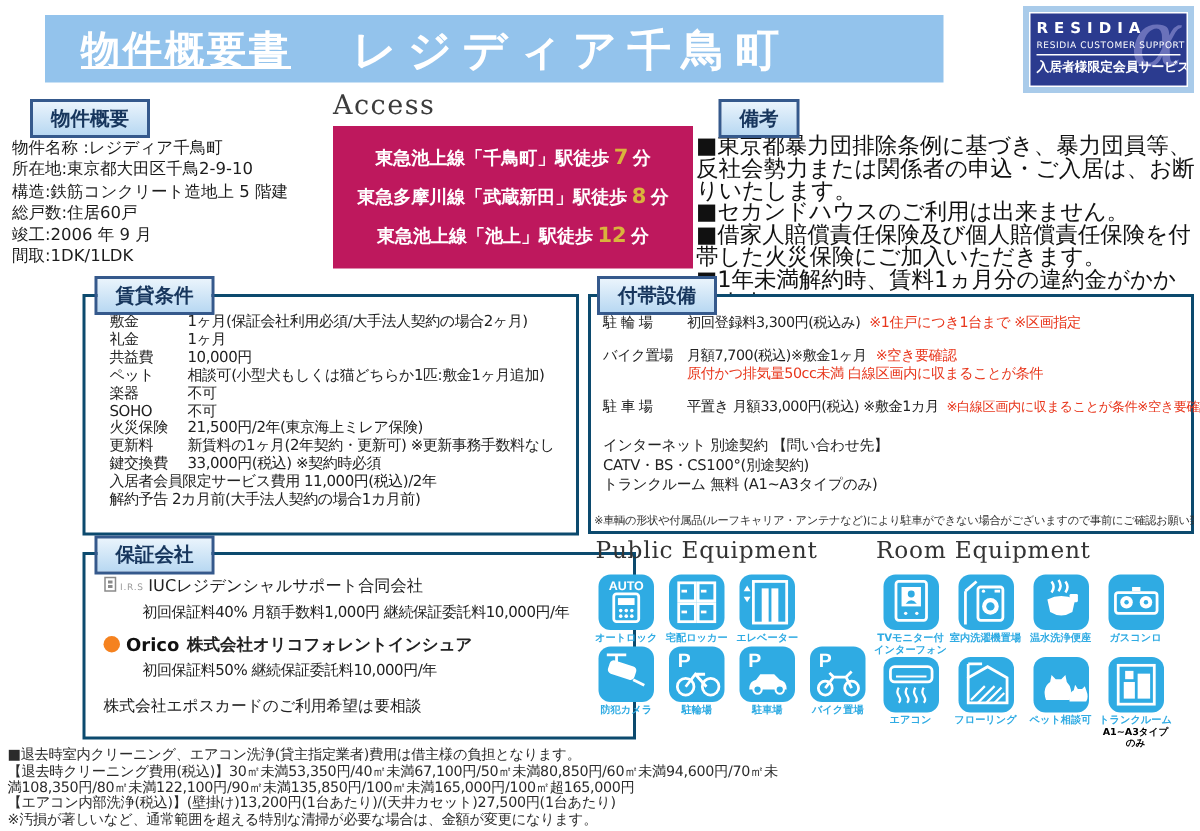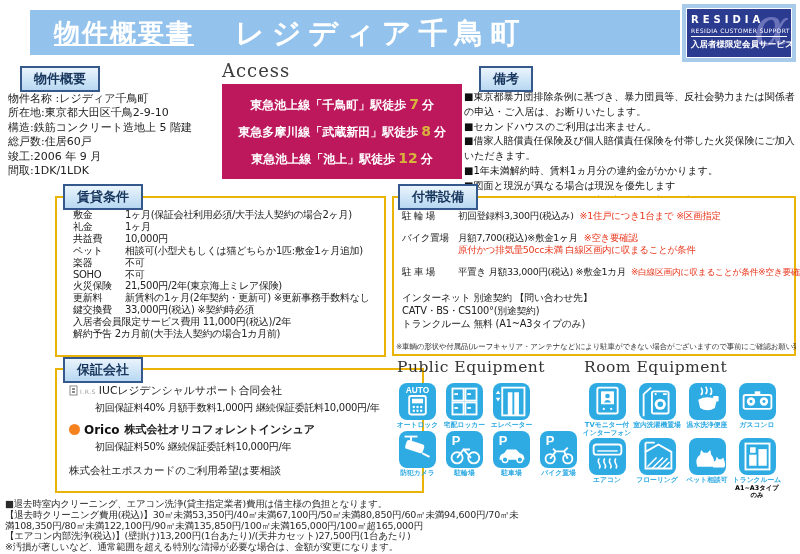--- a/index.html
+++ b/index.html
@@ -1,20 +1,20 @@
 <!DOCTYPE html>
 <html><head>
 <meta charset="utf-8">
 <style>
   html,body{margin:0;padding:0;background:#fff;}
   .page{position:relative;width:800px;height:554px;background:#fff;overflow:hidden;
         font-family:"DejaVu Sans",sans-serif;color:#222;}
 
   
-  .header-bar{position:absolute;left:30px;top:10px;width:650px;height:45px;background:#93C3EC;}
+  .header-bar{position:absolute;left:30px;top:10px;width:566px;height:45px;background:#93C3EC;padding-left:33px;}
   .doc-title{position:absolute;left:24px;top:6px;font-family:"DejaVu Serif",serif;
              font-size:26px;font-weight:bold;color:#fff;text-decoration:underline;letter-spacing:2px;}
   .property-title{position:absolute;left:205px;top:4px;font-family:"DejaVu Serif",serif;
              font-size:29px;font-weight:bold;color:#fff;letter-spacing:7px;}
   .logo-frame{position:absolute;left:682px;top:4px;width:114px;height:58px;background:#A9CBEA;
               display:flex;align-items:center;justify-content:center;}
   .logo-inner{position:relative;width:106px;height:50px;background:#2B3B8F;border:1px solid #fff;
               overflow:hidden;color:#fff;padding:3px 4px;box-sizing:border-box;}
   .logo-alpha-bg{position:absolute;right:2px;top:-12px;font-family:"DejaVu Serif",serif;
               font-style:italic;font-size:52px;color:#767CC2;opacity:.85;}
@@ -34,24 +34,24 @@
 
   
   .access-title{position:absolute;left:222px;top:60px;font-family:"DejaVu Serif",serif;
                 font-size:18px;color:#3c3c3c;letter-spacing:1px;}
   .access-box{position:absolute;left:222px;top:84px;width:240px;height:95px;background:#be185d;
               display:flex;flex-direction:column;justify-content:center;gap:9px;text-align:center;}
   .route{color:#fff;font-weight:bold;font-size:12px;white-space:nowrap;}
   .route .min{color:#D9B43C;font-size:14px;margin:0 3px;}
 
   
-  .remarks-list{position:absolute;left:464px;top:90px;width:334px;font-size:10px;line-height:14.8px;color:#111;}
-
-  
-  .box{position:absolute;border:2px solid #eab308;background:#fff;box-sizing:border-box;}
+  .remarks-list{position:absolute;left:464px;top:90px;width:334px;font-size:15px;line-height:14.8px;color:#111;}
+
+  
+  .box{position:absolute;border:2px solid #0c4a6e;background:#fff;box-sizing:border-box;}
   .lease-box{left:55px;top:196px;width:331px;height:161px;padding:11px 6px 0 16px;}
   .lease-row{display:flex;font-size:10px;line-height:11.9px;letter-spacing:-.3px;white-space:nowrap;}
   .lease-label{flex:0 0 52px;}
   .lease-extra{font-size:10px;line-height:11.9px;letter-spacing:-.3px;white-space:nowrap;}
 
   .guarantor-box{left:55px;top:368px;width:369px;height:125px;padding:14px 6px 0 12px;}
   .g-name-row{display:flex;align-items:center;font-size:10.8px;white-space:nowrap;}
   .irs-glyph{display:inline-block;margin-right:2px;color:#8a8a8a;font-size:9px;}
   .irs-mark{font-size:6px;color:#999;margin-right:3px;letter-spacing:.5px;}
   .g-terms{font-size:10px;margin:3px 0 7px 26px;letter-spacing:-.3px;white-space:nowrap;}

